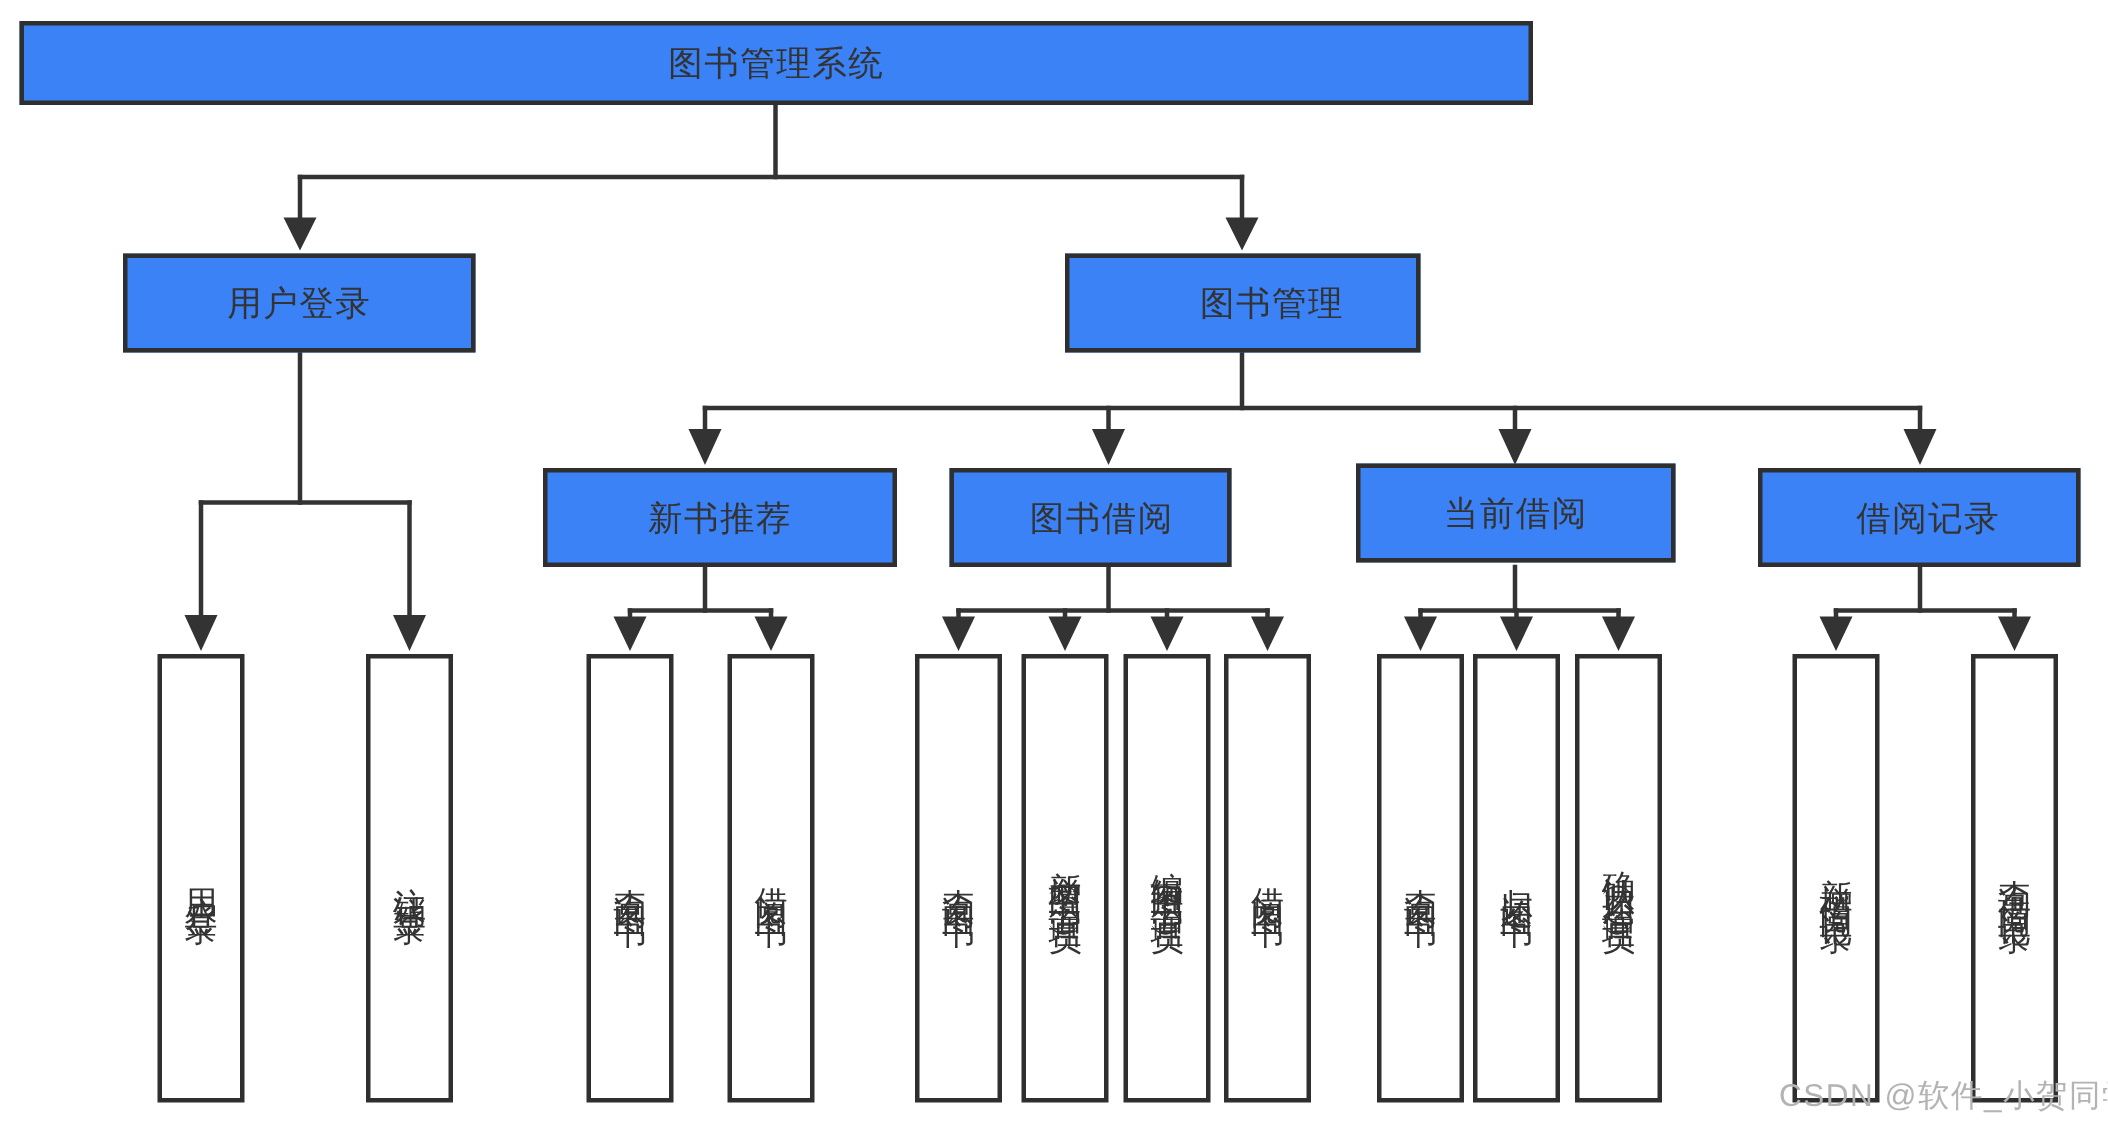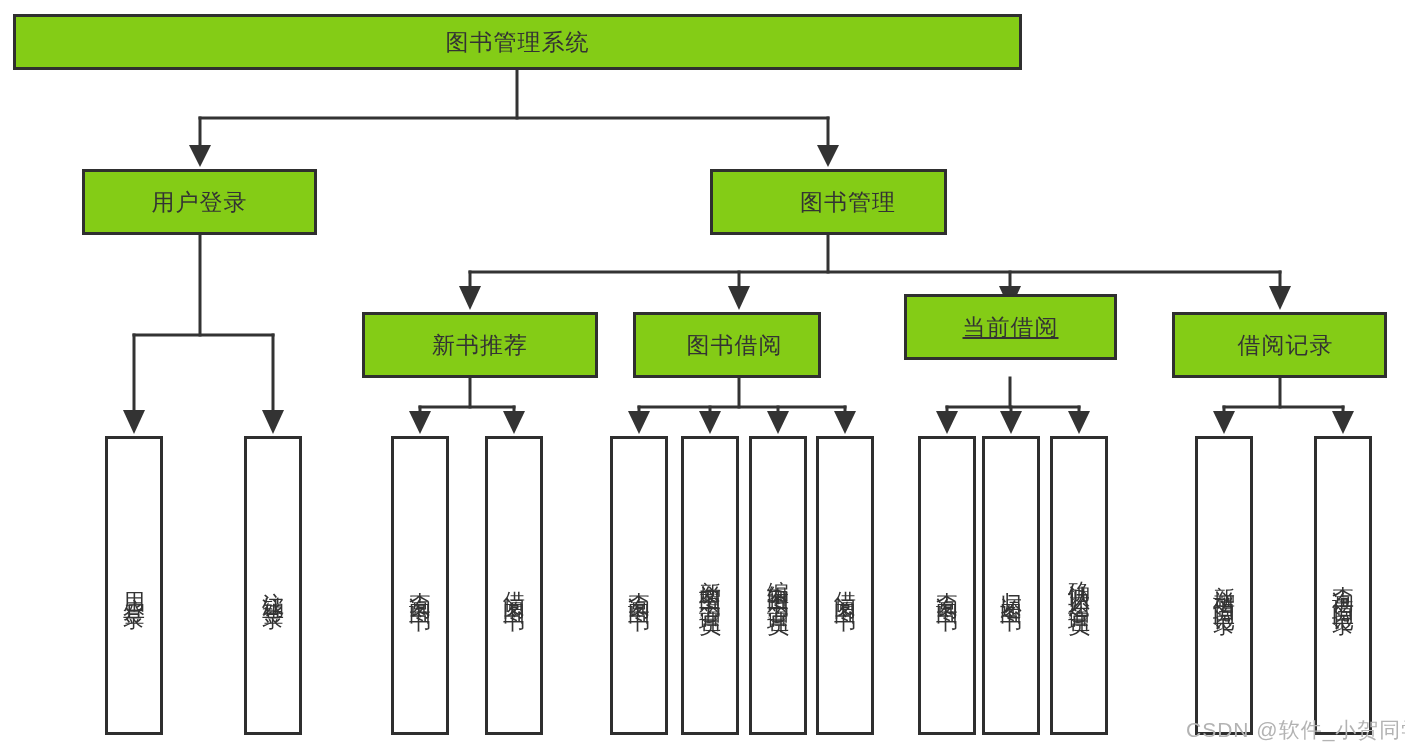--- a/index.html
+++ b/index.html
@@ -17,21 +17,21 @@
     background:var(--bg);
     overflow:hidden;
   }
   .connector-layer{
     position:absolute;left:0;top:0;width:1405px;height:747px;
     color:var(--line);
   }
   .node{
     position:absolute;
     box-sizing:border-box;
-    background:#84cc16;
+    background:#3b82f6;
     border:3px solid var(--border);
     color:var(--text);
     display:flex;align-items:center;justify-content:center;
     font-size:23px;
     letter-spacing:1px;
     white-space:nowrap;
   }
   .vnode{
     position:absolute;
     box-sizing:border-box;
@@ -137,21 +137,21 @@
     </g>
   </svg>
 
   <div class="node" style="left:13px;top:14px;width:1009px;height:56px;">图书管理系统</div>
 
   <div class="node" style="left:82px;top:169px;width:235px;height:66px;">用户登录</div>
   <div class="node" style="left:710px;top:169px;width:237px;height:66px;padding-left:39px;">图书管理</div>
 
   <div class="node" style="left:362px;top:312px;width:236px;height:66px;">新书推荐</div>
   <div class="node" style="left:633px;top:312px;width:188px;height:66px;padding-left:15px;">图书借阅</div>
-  <div class="node" style="left:904px;top:294px;width:213px;height:66px;text-decoration:underline;">当前借阅</div>
+  <div class="node" style="left:904px;top:309px;width:213px;height:66px;">当前借阅</div>
   <div class="node" style="left:1172px;top:312px;width:215px;height:66px;padding-left:12px;">借阅记录</div>
 
   <div class="vnode" style="left:105px;">用户登录</div>
   <div class="vnode" style="left:244px;">注销登录</div>
 
   <div class="vnode" style="left:391px;">查询图书</div>
   <div class="vnode" style="left:485px;">借阅图书</div>
 
   <div class="vnode" style="left:610px;">查询图书</div>
   <div class="vnode" style="left:681px;letter-spacing:5px;">新增图书（管理员）</div>

